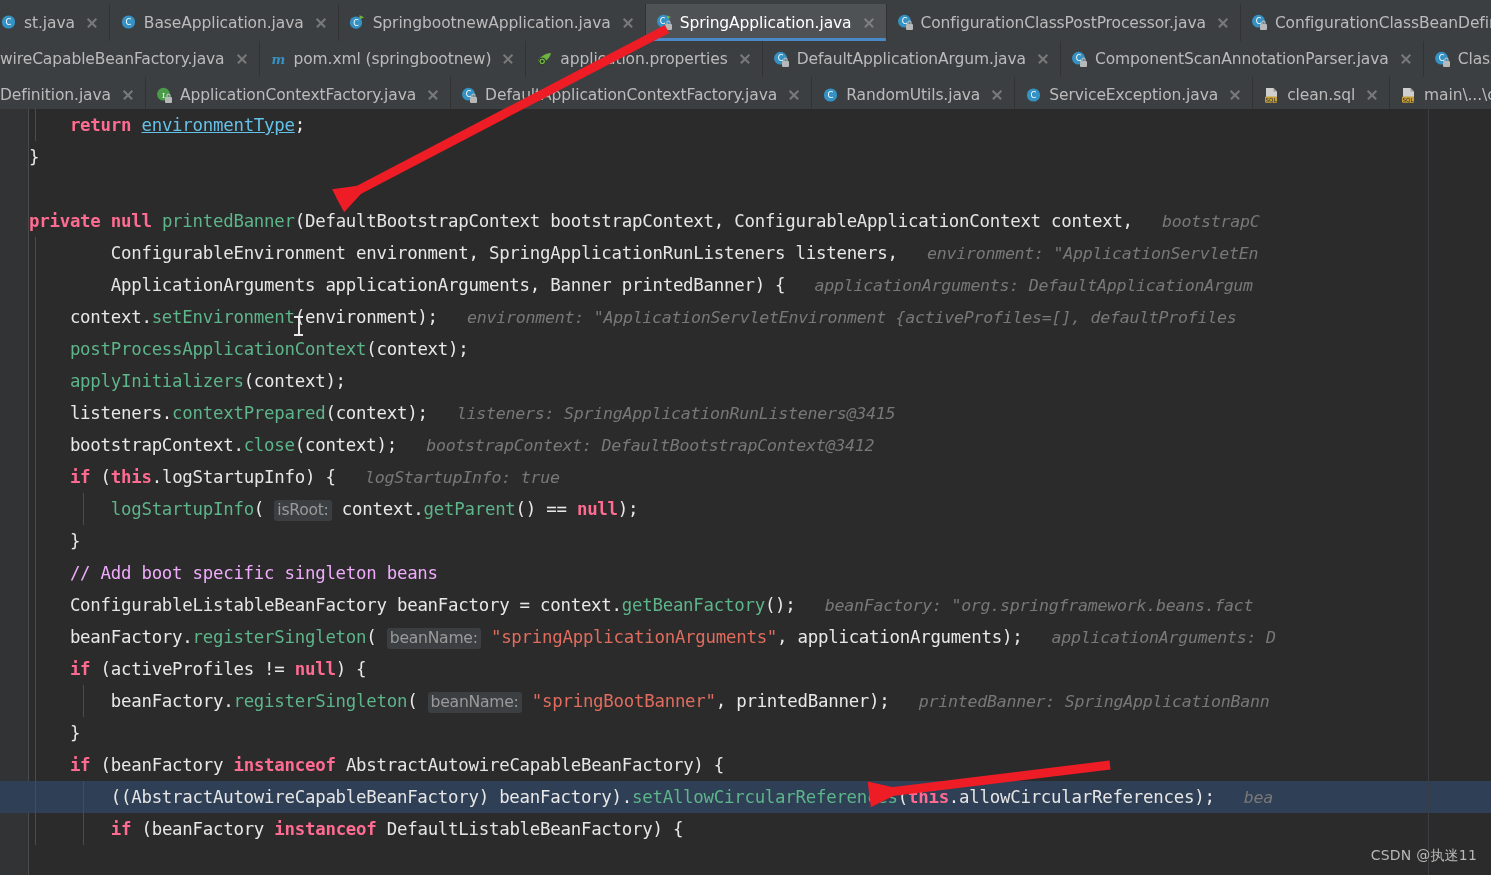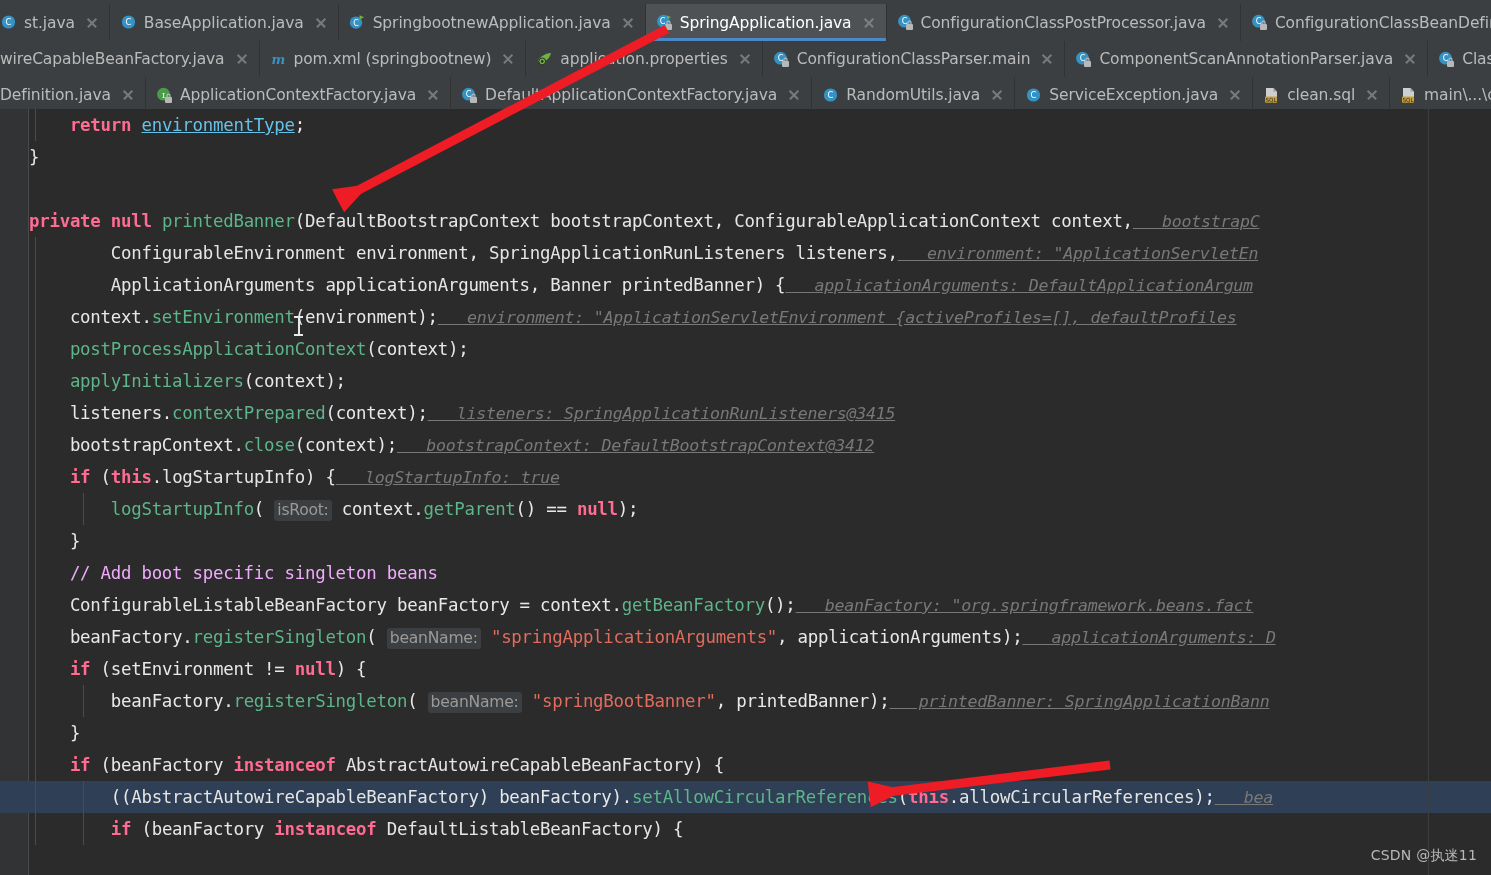--- a/index.html
+++ b/index.html
@@ -75,21 +75,20 @@
   .typ{color:#e5e5e5;}
   .mth{color:#5db58a;}
   .txt{color:#e8e8e8;}
   .str{color:#e06c5e;}
   .cmt{color:#f0abfc;}
   .fld{color:#64c1e8;text-decoration:underline;text-decoration-color:#64c1e8;}
   .hint{
     color:#787878;font-style:italic;
     font-family:"DejaVu Sans Mono",monospace;
     font-size:16.6px;
-    text-decoration:underline;
   }
   .phint{
     color:#9a9a9a;font-style:normal;
     background:#3c3f41;
     border-radius:3px;
     padding:1px 3px 2px 3px;
     font-size:15.6px;
     font-family:"DejaVu Sans",sans-serif;
   }
 
@@ -208,21 +207,21 @@
           <span class="xbtn"></span>
         </div><div class="tab">
           <span class="ficon">
             <svg viewBox="0 0 17 17" xmlns="http://www.w3.org/2000/svg">
               <circle cx="7.5" cy="7.2" r="6.4" fill="#3592c4"></circle>
               <text x="7.5" y="10.4" font-size="8.2" font-family="DejaVu Sans" fill="#ffffff" text-anchor="middle">C</text>
               <rect x="9" y="10" width="7" height="6" rx="1" fill="#b8b8b8"></rect>
               <path d="M11 10V8.6a1.5 1.5 0 0 1 3 0V10" stroke="#b8b8b8" stroke-width="1.2" fill="none"></path>
             </svg>
           </span>
-          <span class="lbl">ConfigurationClassParser.main</span>
+          <span class="lbl">DefaultApplicationArgum.java</span>
           <span class="xbtn"></span>
         </div><div class="tab">
           <span class="ficon">
             <svg viewBox="0 0 17 17" xmlns="http://www.w3.org/2000/svg">
               <circle cx="7.5" cy="7.2" r="6.4" fill="#3592c4"></circle>
               <text x="7.5" y="10.4" font-size="8.2" font-family="DejaVu Sans" fill="#ffffff" text-anchor="middle">C</text>
               <rect x="9" y="10" width="7" height="6" rx="1" fill="#b8b8b8"></rect>
               <path d="M11 10V8.6a1.5 1.5 0 0 1 3 0V10" stroke="#b8b8b8" stroke-width="1.2" fill="none"></path>
             </svg>
           </span>
@@ -320,21 +319,21 @@
         <div class="line"><div class="indentguide" style="left: 6px; top: 0px; height: 32px;"></div><span style="position: relative;"><span class="txt">    </span><span class="mth">postProcessApplicationContext</span><span class="txt">(context);</span></span></div>
         <div class="line"><div class="indentguide" style="left: 6px; top: 0px; height: 32px;"></div><span style="position: relative;"><span class="txt">    </span><span class="mth">applyInitializers</span><span class="txt">(context);</span></span></div>
         <div class="line"><div class="indentguide" style="left: 6px; top: 0px; height: 32px;"></div><span style="position: relative;"><span class="txt">    listeners.</span><span class="mth">contextPrepared</span><span class="txt">(context);</span><span class="hint">   listeners: SpringApplicationRunListeners@3415</span></span></div>
         <div class="line"><div class="indentguide" style="left: 6px; top: 0px; height: 32px;"></div><span style="position: relative;"><span class="txt">    bootstrapContext.</span><span class="mth">close</span><span class="txt">(context);</span><span class="hint">   bootstrapContext: DefaultBootstrapContext@3412</span></span></div>
         <div class="line"><div class="indentguide" style="left: 6px; top: 0px; height: 32px;"></div><span style="position: relative;"><span class="txt">    </span><span class="kw">if</span><span class="txt"> (</span><span class="kw">this</span><span class="txt">.</span><span class="typ">logStartupInfo</span><span class="txt">) {</span><span class="hint">   logStartupInfo: true</span></span></div>
         <div class="line"><div class="indentguide" style="left: 6px; top: 0px; height: 32px;"></div><div class="indentguide" style="left: 54px; top: 0px; height: 32px;"></div><span style="position: relative;"><span class="txt">        </span><span class="mth">logStartupInfo</span><span class="txt">( </span><span class="phint">isRoot:</span><span class="txt"> context.</span><span class="mth">getParent</span><span class="txt">() == </span><span class="kw">null</span><span class="txt">);</span></span></div>
         <div class="line"><div class="indentguide" style="left: 6px; top: 0px; height: 32px;"></div><span style="position: relative;"><span class="txt">    }</span></span></div>
         <div class="line"><div class="indentguide" style="left: 6px; top: 0px; height: 32px;"></div><span style="position: relative;"><span class="cmt">    // Add boot specific singleton beans</span></span></div>
         <div class="line"><div class="indentguide" style="left: 6px; top: 0px; height: 32px;"></div><span style="position: relative;"><span class="txt">    </span><span class="typ">ConfigurableListableBeanFactory</span><span class="txt"> beanFactory = context.</span><span class="mth">getBeanFactory</span><span class="txt">();</span><span class="hint">   beanFactory: "org.springframework.beans.fact</span></span></div>
         <div class="line"><div class="indentguide" style="left: 6px; top: 0px; height: 32px;"></div><span style="position: relative;"><span class="txt">    beanFactory.</span><span class="mth">registerSingleton</span><span class="txt">( </span><span class="phint">beanName:</span><span class="txt"> </span><span class="str">"springApplicationArguments"</span><span class="txt">, applicationArguments);</span><span class="hint">   applicationArguments: D</span></span></div>
-        <div class="line"><div class="indentguide" style="left: 6px; top: 0px; height: 32px;"></div><span style="position: relative;"><span class="txt">    </span><span class="kw">if</span><span class="txt"> (setEnvironment != </span><span class="kw">null</span><span class="txt">) {</span></span></div>
+        <div class="line"><div class="indentguide" style="left: 6px; top: 0px; height: 32px;"></div><span style="position: relative;"><span class="txt">    </span><span class="kw">if</span><span class="txt"> (activeProfiles != </span><span class="kw">null</span><span class="txt">) {</span></span></div>
         <div class="line"><div class="indentguide" style="left: 6px; top: 0px; height: 32px;"></div><div class="indentguide" style="left: 54px; top: 0px; height: 32px;"></div><span style="position: relative;"><span class="txt">        beanFactory.</span><span class="mth">registerSingleton</span><span class="txt">( </span><span class="phint">beanName:</span><span class="txt"> </span><span class="str">"springBootBanner"</span><span class="txt">, printedBanner);</span><span class="hint">   printedBanner: SpringApplicationBann</span></span></div>
         <div class="line"><div class="indentguide" style="left: 6px; top: 0px; height: 32px;"></div><span style="position: relative;"><span class="txt">    }</span></span></div>
         <div class="line"><div class="indentguide" style="left: 6px; top: 0px; height: 32px;"></div><span style="position: relative;"><span class="txt">    </span><span class="kw">if</span><span class="txt"> (beanFactory </span><span class="kw">instanceof</span><span class="txt"> </span><span class="typ">AbstractAutowireCapableBeanFactory</span><span class="txt">) {</span></span></div>
         <div class="line caretline" style="background: transparent;"><div class="hl-line" style="left: -29px; width: 1520px;"></div><div class="indentguide" style="left: 6px; top: 0px; height: 32px;"></div><div class="indentguide" style="left: 54px; top: 0px; height: 32px;"></div><span style="position: relative;"><span class="txt">        ((</span><span class="typ">AbstractAutowireCapableBeanFactory</span><span class="txt">) beanFactory).</span><span class="mth">setAllowCircularReferences</span><span class="txt">(</span><span class="kw">this</span><span class="txt">.</span><span class="typ">allowCircularReferences</span><span class="txt">);</span><span class="hint">   bea</span></span></div>
         <div class="line"><div class="indentguide" style="left: 6px; top: 0px; height: 32px;"></div><div class="indentguide" style="left: 54px; top: 0px; height: 32px;"></div><span style="position: relative;"><span class="txt">        </span><span class="kw">if</span><span class="txt"> (beanFactory </span><span class="kw">instanceof</span><span class="txt"> </span><span class="typ">DefaultListableBeanFactory</span><span class="txt">) {</span></span></div>
       </div>
     <div class="rightguide"></div>
   </div>
 
   <div class="mousecursor"></div>

